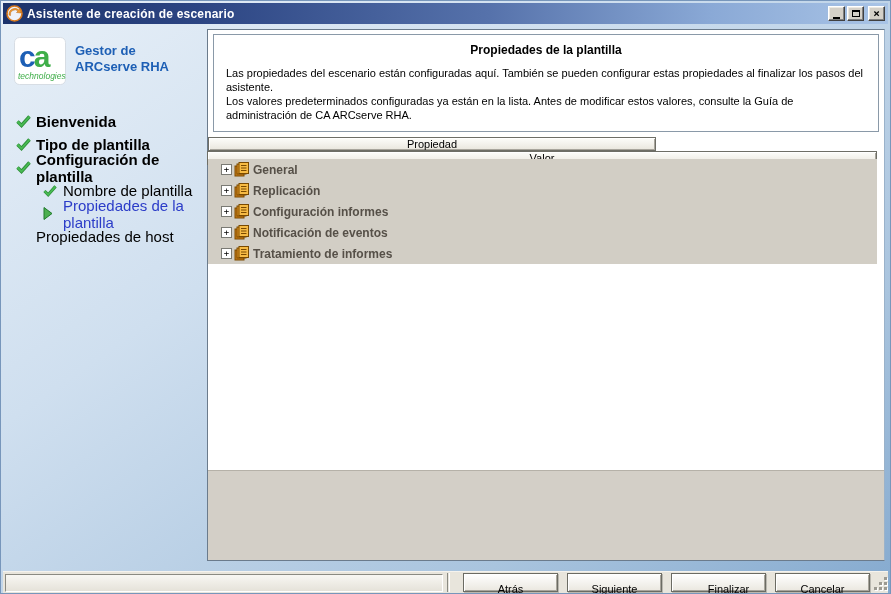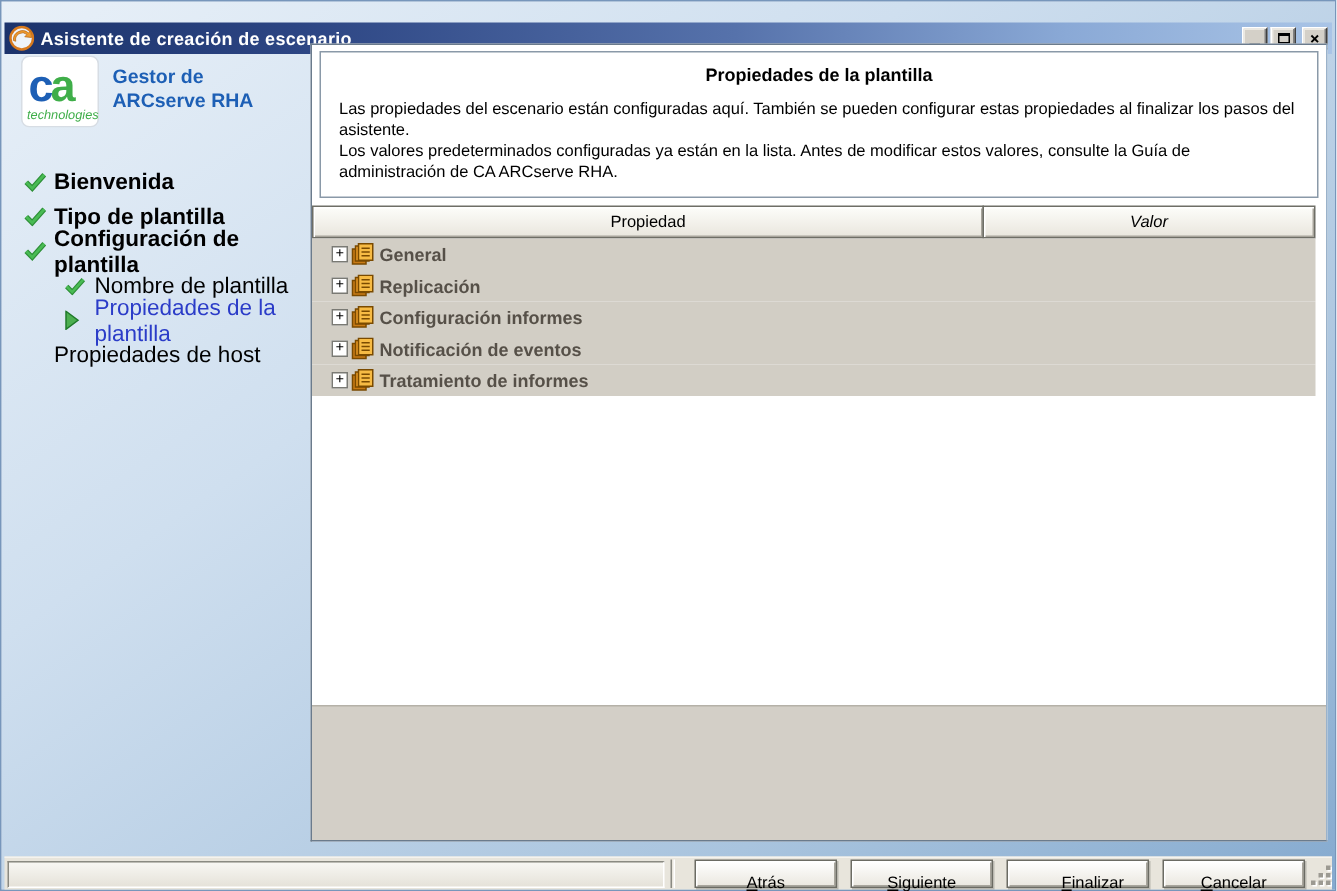--- a/index.html
+++ b/index.html
@@ -7,21 +7,21 @@
   body { font-family:"Liberation Sans","DejaVu Sans",sans-serif; overflow:hidden; }
 
   .window {
     position:relative; width:891px; height:594px;
     background: linear-gradient(145deg,#e8f0f8 0%,#cfdfef 35%,#a9c4de 75%,#85aacf 100%);
     border:1px solid #7796bb;
   }
 
   
   .titlebar {
-    position:absolute; left:2px; top:14px; right:2px; height:21px;
+    position:absolute; left:2px; top:2px; right:2px; height:21px;
     background: linear-gradient(to right,#1c336b 0%,#2c4583 22%,#5672ab 55%,#8aa9d6 80%,#a9c4e6 100%);
     display:flex; align-items:center; padding-left:3px;
   }
   .titlebar-icon { width:17px; height:17px; flex:0 0 auto; }
   .titlebar-text { color:#fff; font-weight:bold; font-size:12px; margin-left:4px; letter-spacing:0.2px; }
   .win-controls { position:absolute; right:3px; top:3px; display:flex; }
   .win-btn {
     width:17px; height:15px; margin-left:2px; background:#d4d0c8;
     border:1px solid; border-color:#ffffff #404040 #404040 #ffffff;
     box-shadow: inset -1px -1px 0 #808080, inset 1px 1px 0 #ece9e2;
@@ -54,30 +54,30 @@
     position:absolute; left:206px; top:28px; width:678px; height:532px;
     background:#fff; border:1px solid #6b7b8c; border-right-color:#9ab2ca;
   }
   .desc-box {
     position:absolute; left:5px; top:4px; right:5px; height:98px;
     background:#fff; border:1px solid #8a99a8; padding:8px 12px 4px 12px;
   }
   .desc-title { text-align:center; font-weight:bold; font-size:12px; color:#000; margin-bottom:9px; }
   .desc-line { font-size:11px; color:#000; line-height:14px; }
 
-  .grid-header { position:absolute; left:0; top:107px; right:7px; height:22px; display:flex; }
+  .grid-header { position:absolute; left:0; top:107px; right:7px; height:22px; display:flex;flex-direction:column; }
   .grid-header .hcell {
     background:linear-gradient(#fdfdfa,#e9e6dd);
     border:1px solid #6e6e66;
     box-shadow: inset 1px 1px 0 #ffffff, inset -1px -1px 0 #a8a59c;
     font-size:11px; color:#000; display:flex; align-items:center; justify-content:center;
     cursor:default;
   }
   .hcell.prop { width:448px; }
-  .hcell.val { flex:1; margin-left:-1px;font-style:italic; }
+  .hcell.val { flex:1; margin-left:-1px; }
 
   .tree { position:absolute; left:0; top:129px; right:7px; }
   .tree-row {
     height:21px; background:#d2cec5; display:flex; align-items:center;
     padding-left:13px; cursor:default;
   }
   .expander {
     width:11px; height:11px; background:#fff; border:1px solid #7a7a74;
     font-size:9px; line-height:9px; text-align:center; color:#000; flex:0 0 auto;
     font-family:"DejaVu Sans Mono",monospace;

